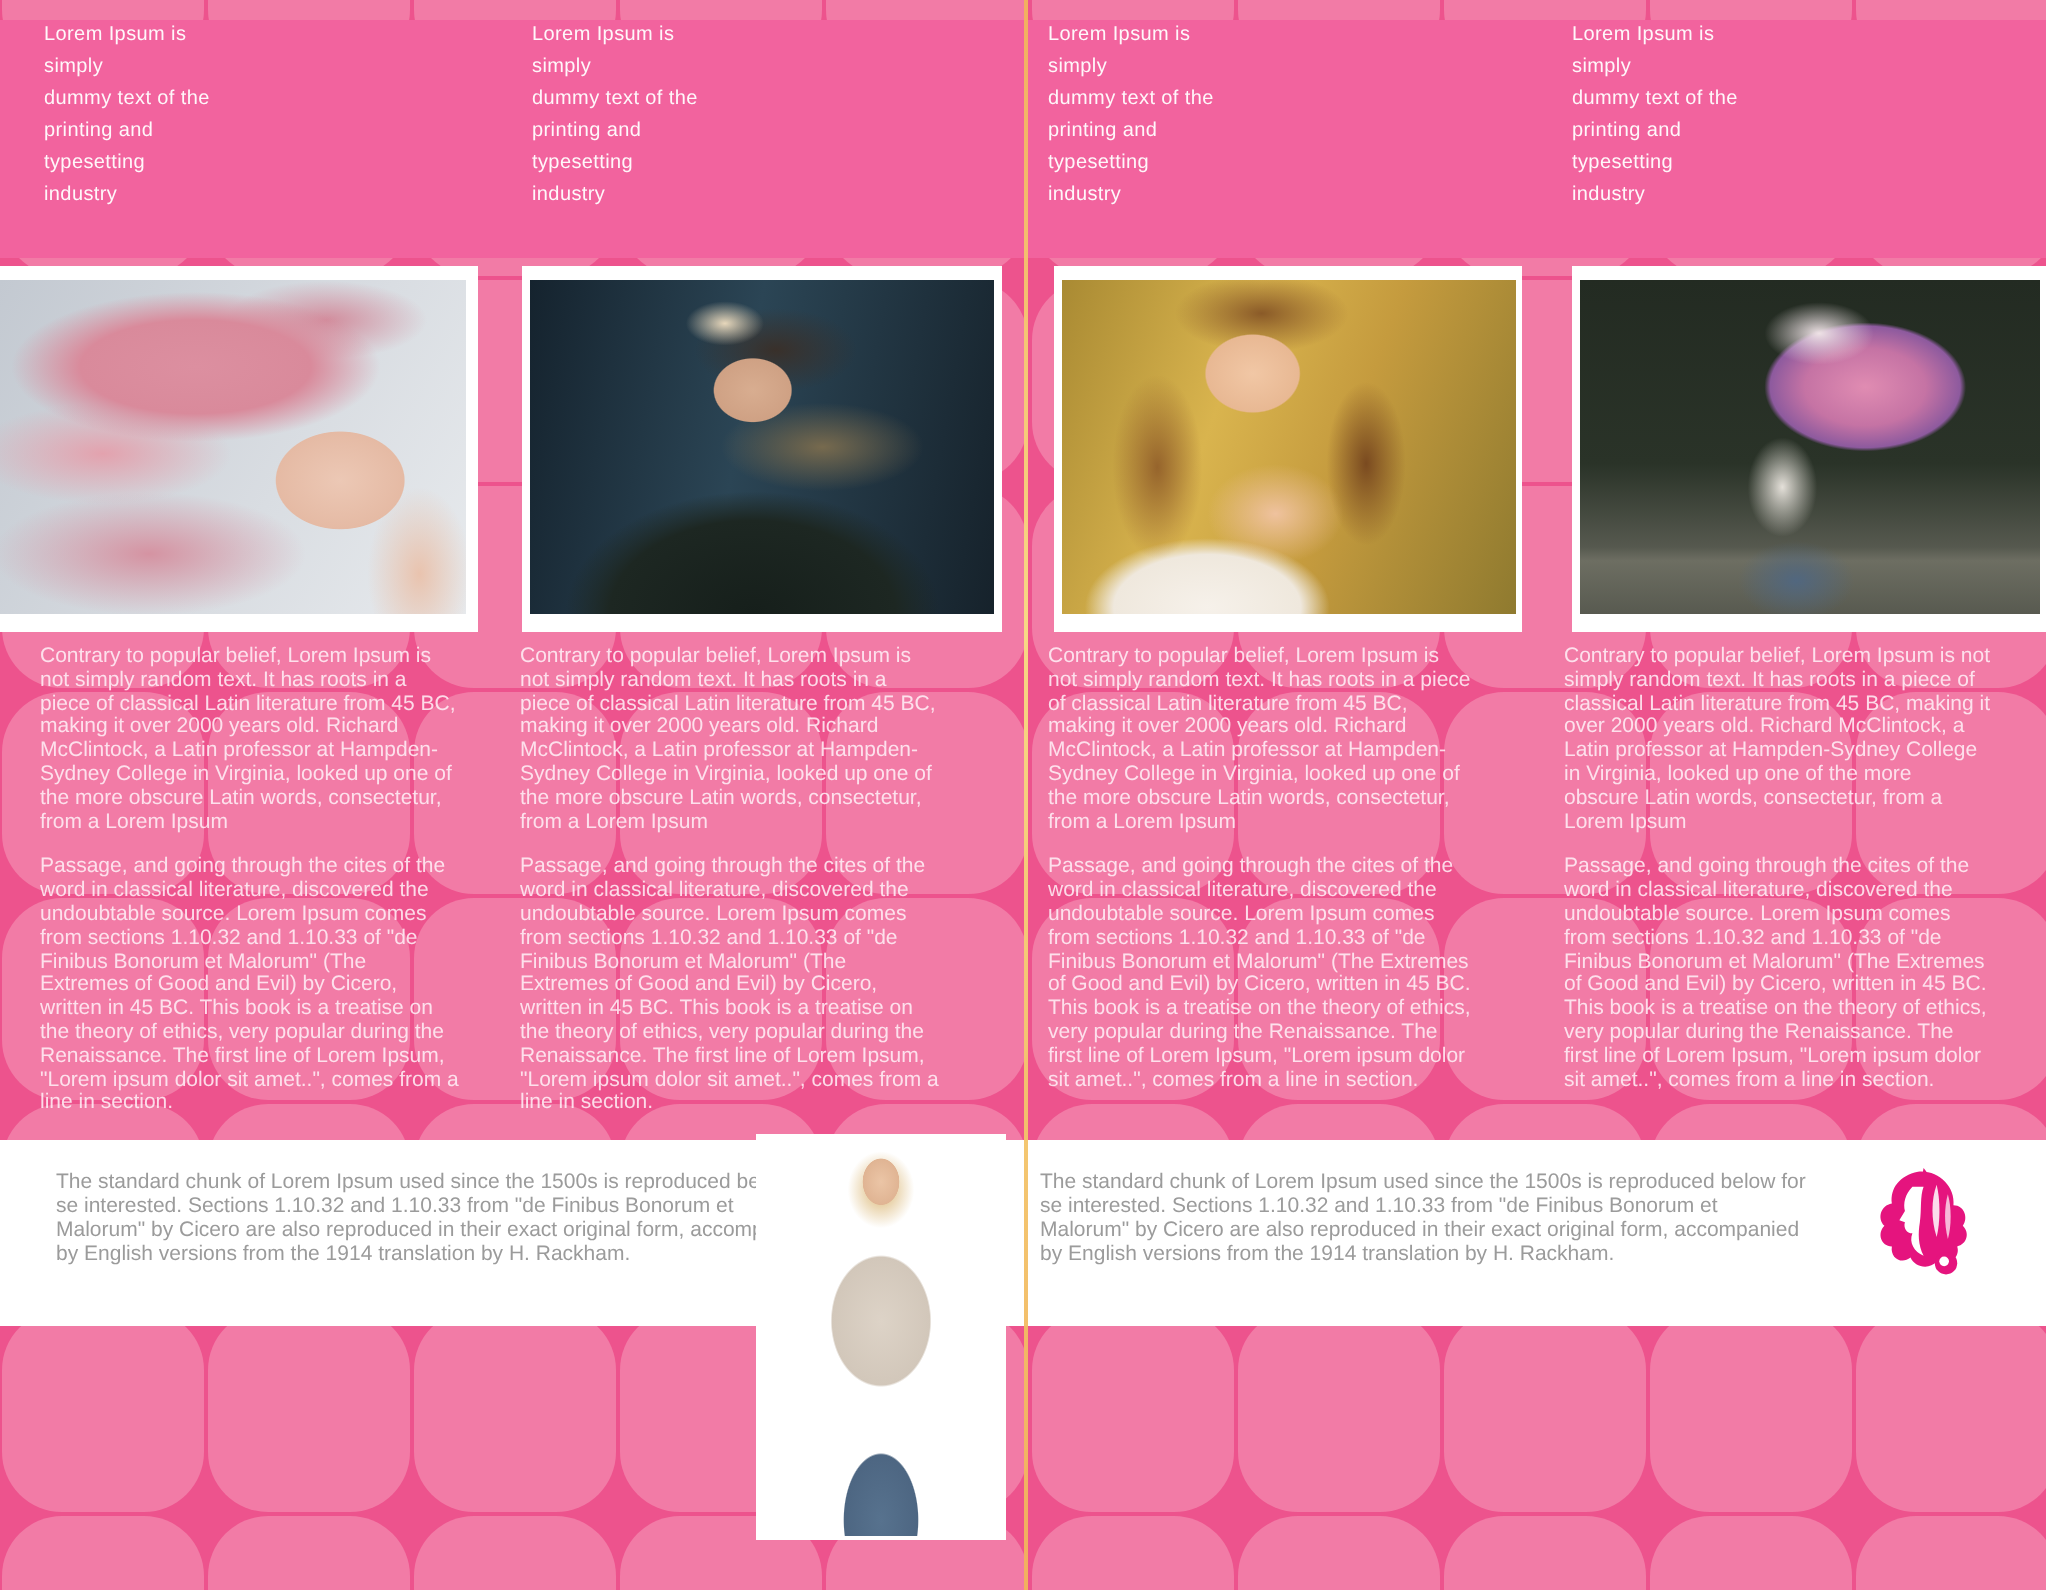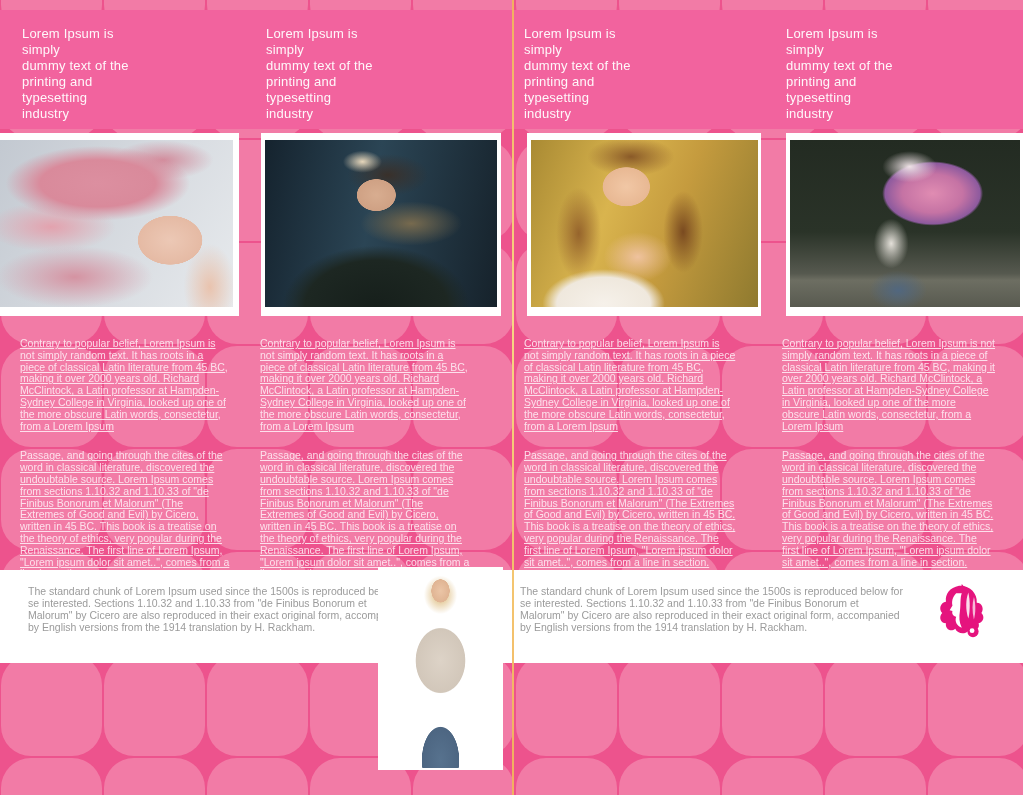--- a/index.html
+++ b/index.html
@@ -20,22 +20,22 @@
     position: absolute; left: 512px; top: 0; width: 2px; height: 795px; z-index: 50;
     background: linear-gradient(to bottom, #f2b25c, #f8dd84 40%, #f3c167 75%, #f2b25c);
     opacity: .95;
   }
   
   #header-band {
     position: absolute; left: 0; top: 10px; width: 1023px; height: 119px;
     background: var(--header_bg, #f2639e); z-index: 10;
   }
   .header-blurb {
-    position: absolute; top: 16px; width: 230px;
-    color: rgba(255,255,255,.95); font-size: 13px; line-height: 16px;
+    position: absolute; top: 0; width: 230px;
+    color: rgba(255,255,255,.95); font-size: 10px; line-height: 16px;
     white-space: pre-line; letter-spacing: .2px;
   }
   .hb1 { left: 22px; } .hb2 { left: 266px; } .hb3 { left: 524px; } .hb4 { left: 786px; }
   
   .photo-card { position: absolute; top: 133px; height: 183px; background: #fff; z-index: 10; }
   .pc1 { left: 0;     width: 239px; }
   .pc2 { left: 261px; width: 240px; }
   .pc3 { left: 527px; width: 234px; }
   .pc4 { left: 786px; width: 237px; }
   .photo { position: absolute; top: 7px; height: 167px; }
@@ -80,23 +80,22 @@
       radial-gradient(ellipse 44px 30px at 47% 90%, #51677f 0%, rgba(81,103,127,0) 66%),
       linear-gradient(to bottom, #232b22 0%, #2a3328 55%, #56594f 80%, #6d6e62 84%, #585a50 100%);
   }
   
   .col-text { position: absolute; top: 320px; height: 250px; overflow: hidden; z-index: 10; }
   .tc1 { left: 20px;  width: 210px; }
   .tc2 { left: 260px; width: 210px; }
   .tc3 { left: 524px; width: 212px; }
   .tc4 { left: 782px; width: 214px; }
   .col-text p {
-    margin: 18px 0 11px; font-size: 10.5px; line-height: 11.8px;
+    margin: 3px 0 11px; font-size: 10.5px; line-height: 11.8px;
     color: rgba(255,242,248,.85);
-    text-decoration: underline;
   }
   
   #footer-band { position: absolute; left: 0; top: 570px; width: 1023px; height: 93px; background: #fff; z-index: 12; }
   .footer-blurb {
     position: absolute; top: 15px; width: 385px;
     font-size: 10.5px; line-height: 12px; color: var(--footer_text_color, #9b9b9b);
   }
   .fb-left { left: 28px; } .fb-right { left: 520px; }
   
   #product-card { position: absolute; left: 378px; top: 567px; width: 125px; height: 203px; background: #fff; z-index: 13; }

